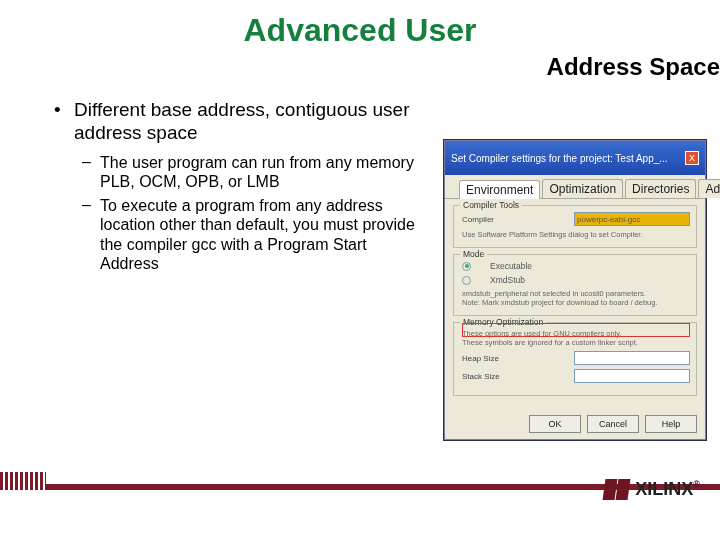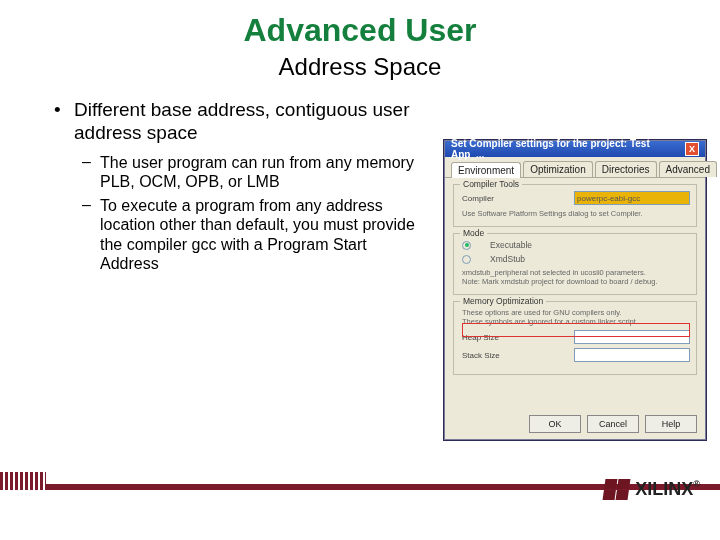--- a/index.html
+++ b/index.html
@@ -12,22 +12,22 @@
     overflow: hidden;
   }
   .title {
     text-align: center;
     font-weight: bold;
     font-size: 32px;
     margin-top: 12px;
     color: #15803d;
   }
   .subtitle {
-    text-align: center;
-    font-weight: normal;
+    text-align: right;
+    font-weight: bold;
     font-size: 24px;
     margin-top: 4px;
     color: #000;
   }
   .content {
     margin-top: 18px;
     margin-left: 54px;
     width: 370px;
     font-size: 19px;
     color: #000;
@@ -52,45 +52,45 @@
     width: 262px;
     height: 300px;
     background: #ece9d8;
     border: 1px solid #7a7a99;
     box-shadow: 0 0 0 1px #2b2b55;
     font-family: Tahoma, Arial, sans-serif;
     font-size: 9px;
     color: #222;
   }
   .dlg-title {
-    height: 16px;
+    height: 34px;
     background: linear-gradient(#3a6ccf,#1f49b0);
     color: #fff;
-    font-weight: bold;
+    font-weight: normal;
     font-size: 10px;
     padding: 3px 6px;
     display: flex;
     justify-content: space-between;
     align-items: center;
   }
   .dlg-close {
     width: 14px; height: 14px;
     background: #e05030;
     border: 1px solid #fff;
     color: #fff;
     font-size: 9px;
     line-height: 12px;
     text-align: center;
   }
   .dlg-tabs {
     display: flex;
     gap: 2px;
-    padding: 4px 6px 0 6px;
+    padding: 4px 6px 0 14px;
     border-bottom: 1px solid #aca899;
-    font-size: 10px;
+    font-size: 12px;
   }
   .tab {
     padding: 2px 6px;
     background: #ece9d8;
     border: 1px solid #aca899;
     border-bottom: none;
     border-radius: 3px 3px 0 0;
   }
   .tab.active { background: #fff; position: relative; top: 1px; }
   .dlg-body { padding: 6px 8px; }

